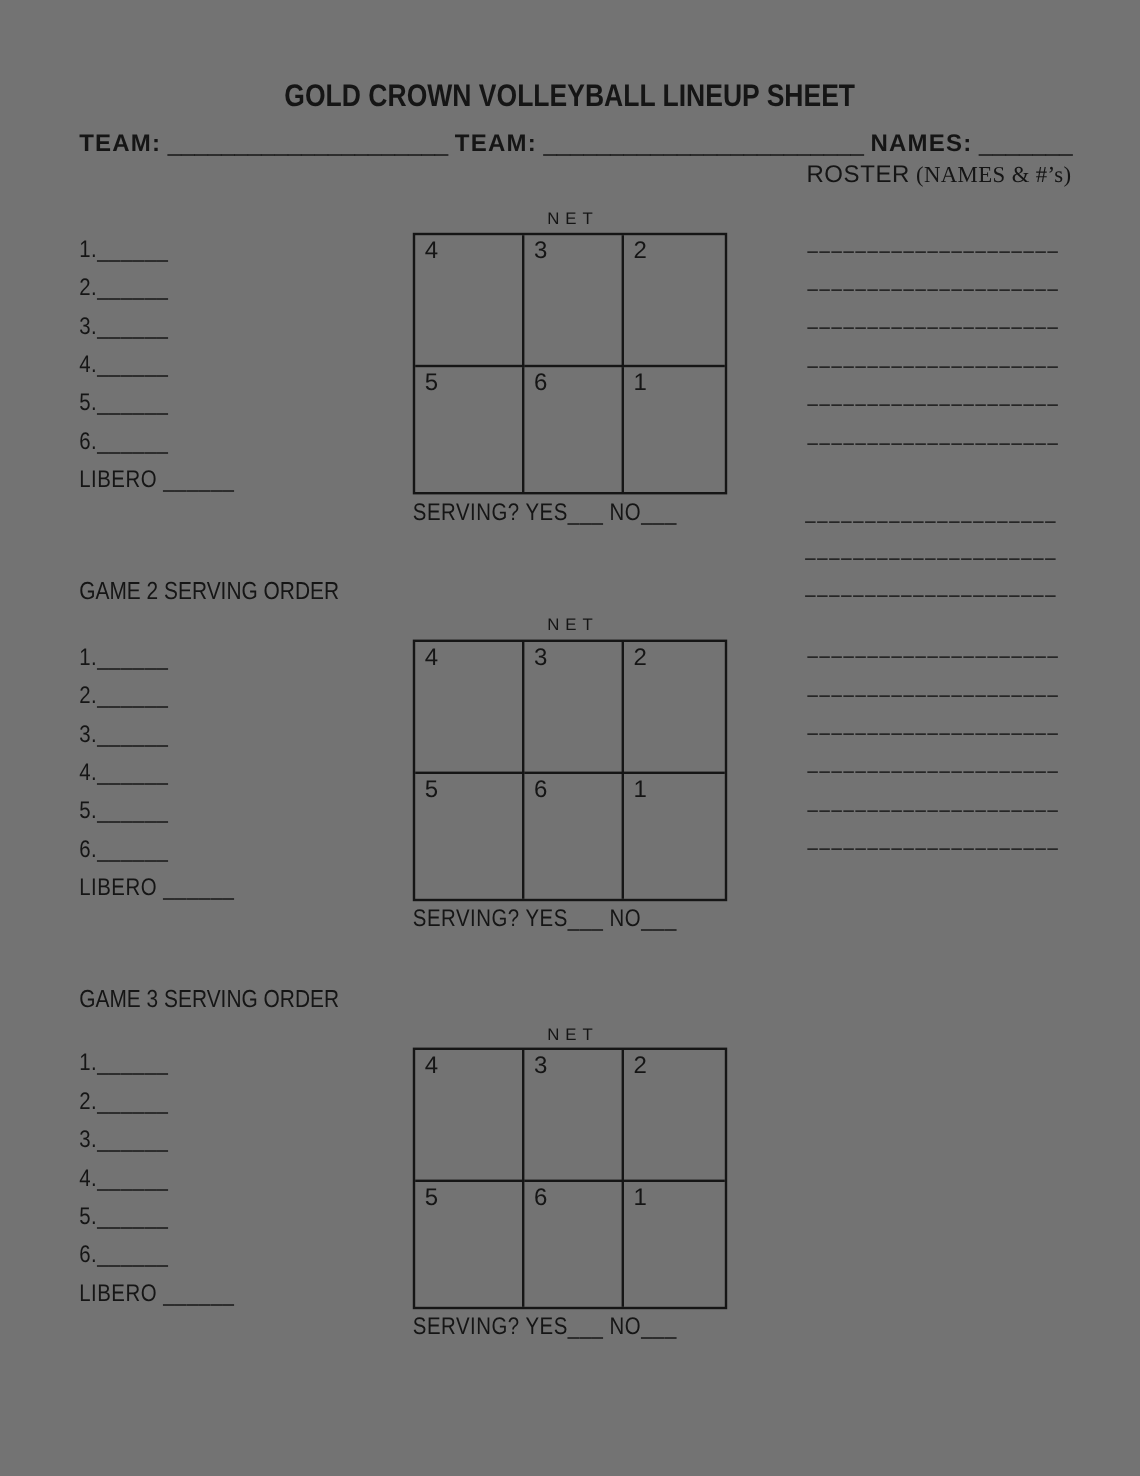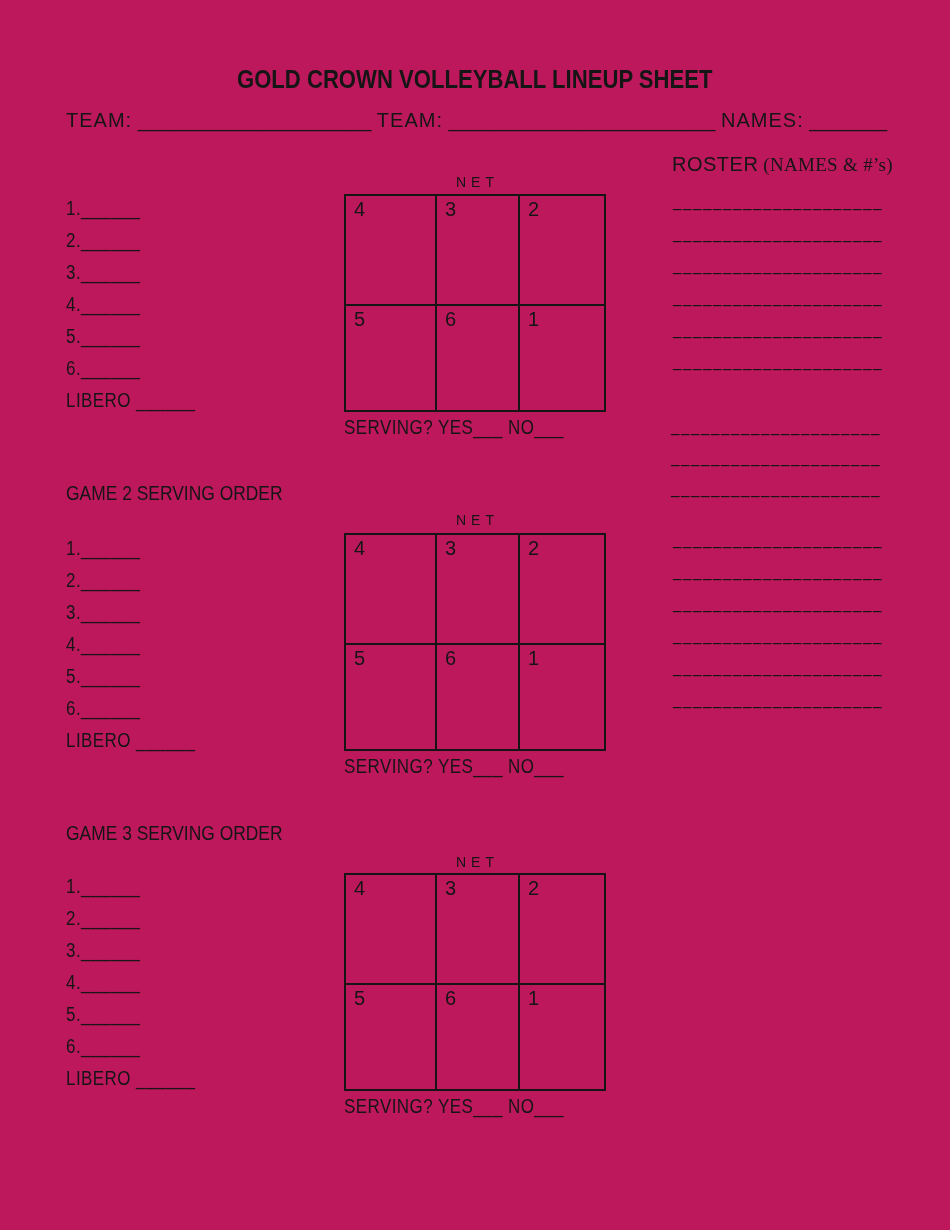--- a/index.html
+++ b/index.html
@@ -1,28 +1,28 @@
 <!DOCTYPE html>
 <html><head>
 <meta charset="utf-8">
 <style>
   html,body { margin:0; padding:0; background:#ffffff; }
   .page {
-    position:relative; width:950px; height:1230px; background:#be185d;
+    position:relative; width:950px; height:1230px; background:#737373;
     color:#151515; font-family:"Liberation Sans", sans-serif; overflow:hidden;
   }
   .title-wrap { position:absolute; top:64px; left:0; width:100%; text-align:center; }
   .title-wrap span {
     display:inline-block; transform:scaleX(0.85); transform-origin:center top;
     font-weight:bold; font-size:26px; white-space:nowrap;
   }
   .formline {
     position:absolute; top:109px; left:66px; font-size:20px; white-space:nowrap;
   }
-  .formline .lbl { letter-spacing:1px; }
+  .formline .lbl { letter-spacing:1px;font-weight:bold; }
   .g-heading-serif {
     position:absolute; left:66px; font-family:"Liberation Serif", serif;
     font-size:21px; letter-spacing:0.3px; white-space:nowrap;
   }
   .g-heading-sans {
     position:absolute; left:66px; font-size:20.5px; white-space:nowrap;
     transform:scaleX(0.85); transform-origin:0 0;
   }
   .order-list {
     position:absolute; left:66px; font-size:20px; letter-spacing:0.5px;
@@ -41,21 +41,21 @@
   .court .cell {
     box-sizing:border-box; border-right:2px solid #151515; border-bottom:2px solid #151515;
     font-size:20px; padding:2px 0 0 8px;
   }
   .court .cell:nth-child(3n) { border-right:none; }
   .court .cell:nth-child(n+4) { border-bottom:none; }
   .serving {
     position:absolute; left:344px; font-size:20px; letter-spacing:0.5px;
     white-space:pre; transform:scaleX(0.85); transform-origin:0 0;
   }
-  .roster-header { position:absolute; left:672px; top:153px; white-space:nowrap; }
+  .roster-header { position:absolute; left:672px; top:135px; white-space:nowrap; }
   .roster-header .sans-part { font-size:20px; letter-spacing:0.5px; }
   .roster-header .serif-part {
     font-family:"Liberation Serif", serif; font-size:19px; letter-spacing:0.3px; margin-left:5px;
   }
   .roster-line {
     position:absolute; left:673px; font-family:"Liberation Serif", serif;
     font-weight:bold; font-size:17px; line-height:20px; letter-spacing:1.5px; white-space:nowrap;
   }
   
   .h-g1 { top:153px; } .net-g1 { top:174px; } .court-g1 { top:194px; } .list-g1 { top:192px; } .srv-g1 { top:416px; }

